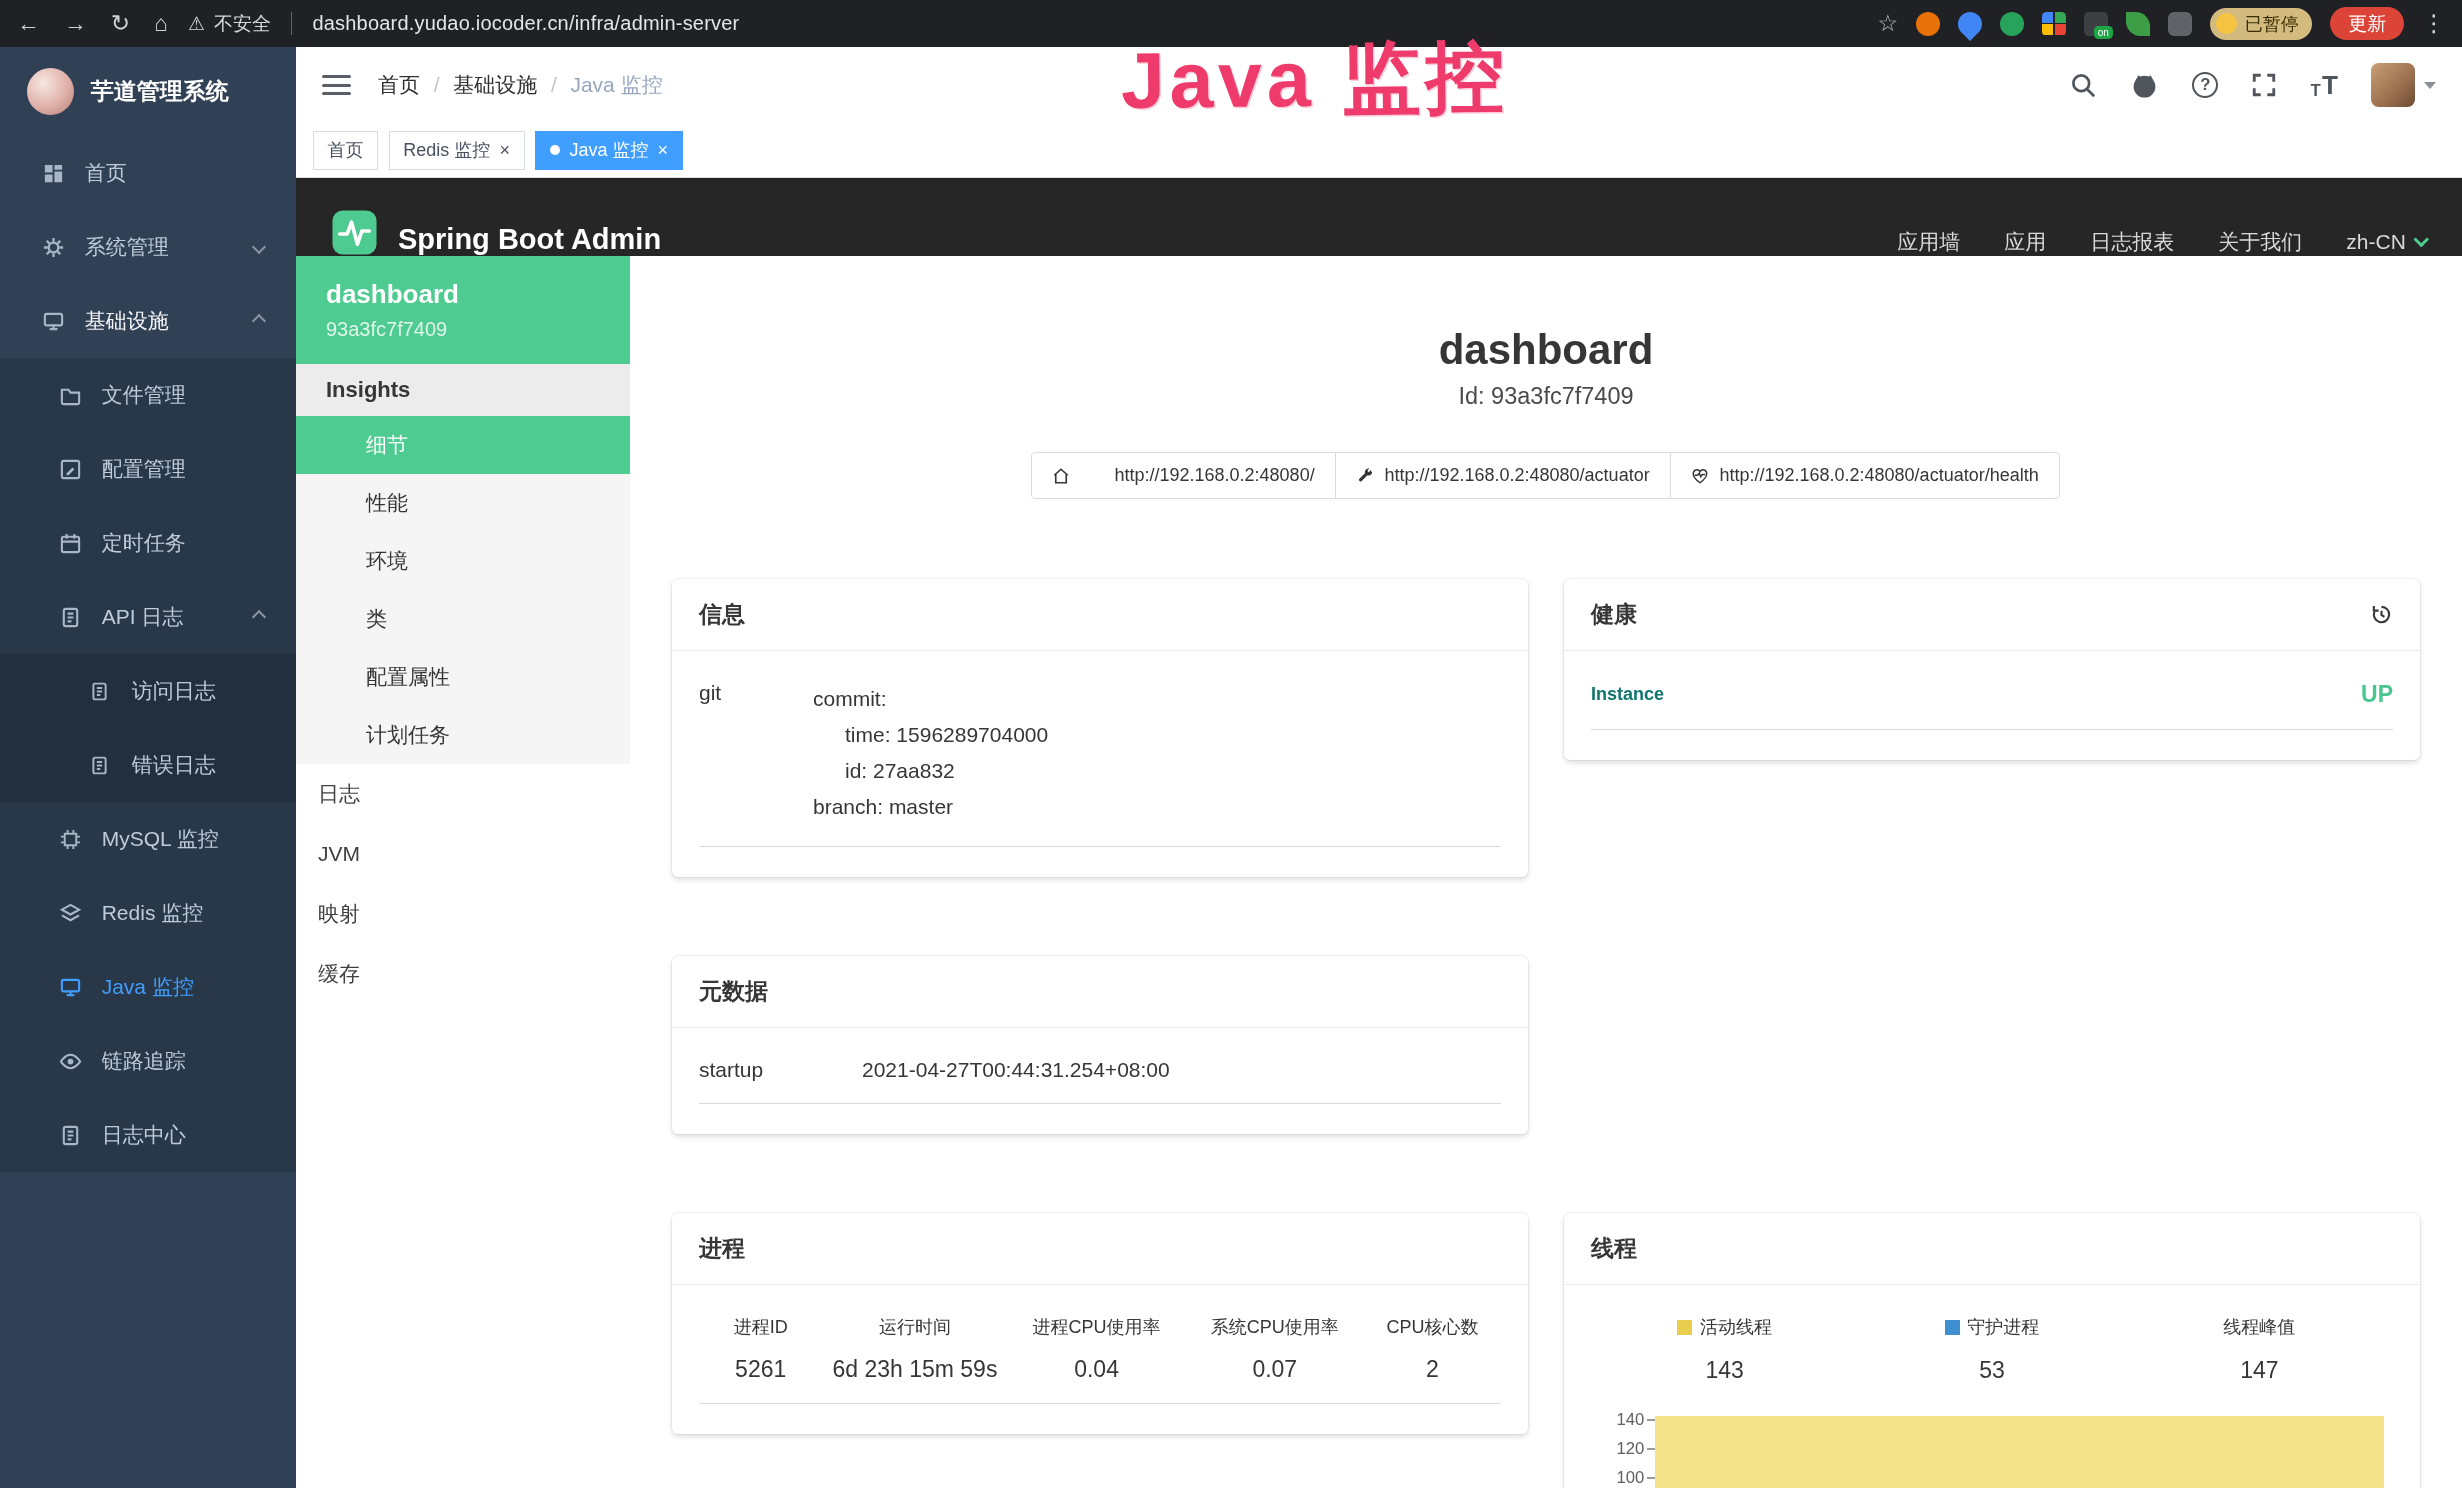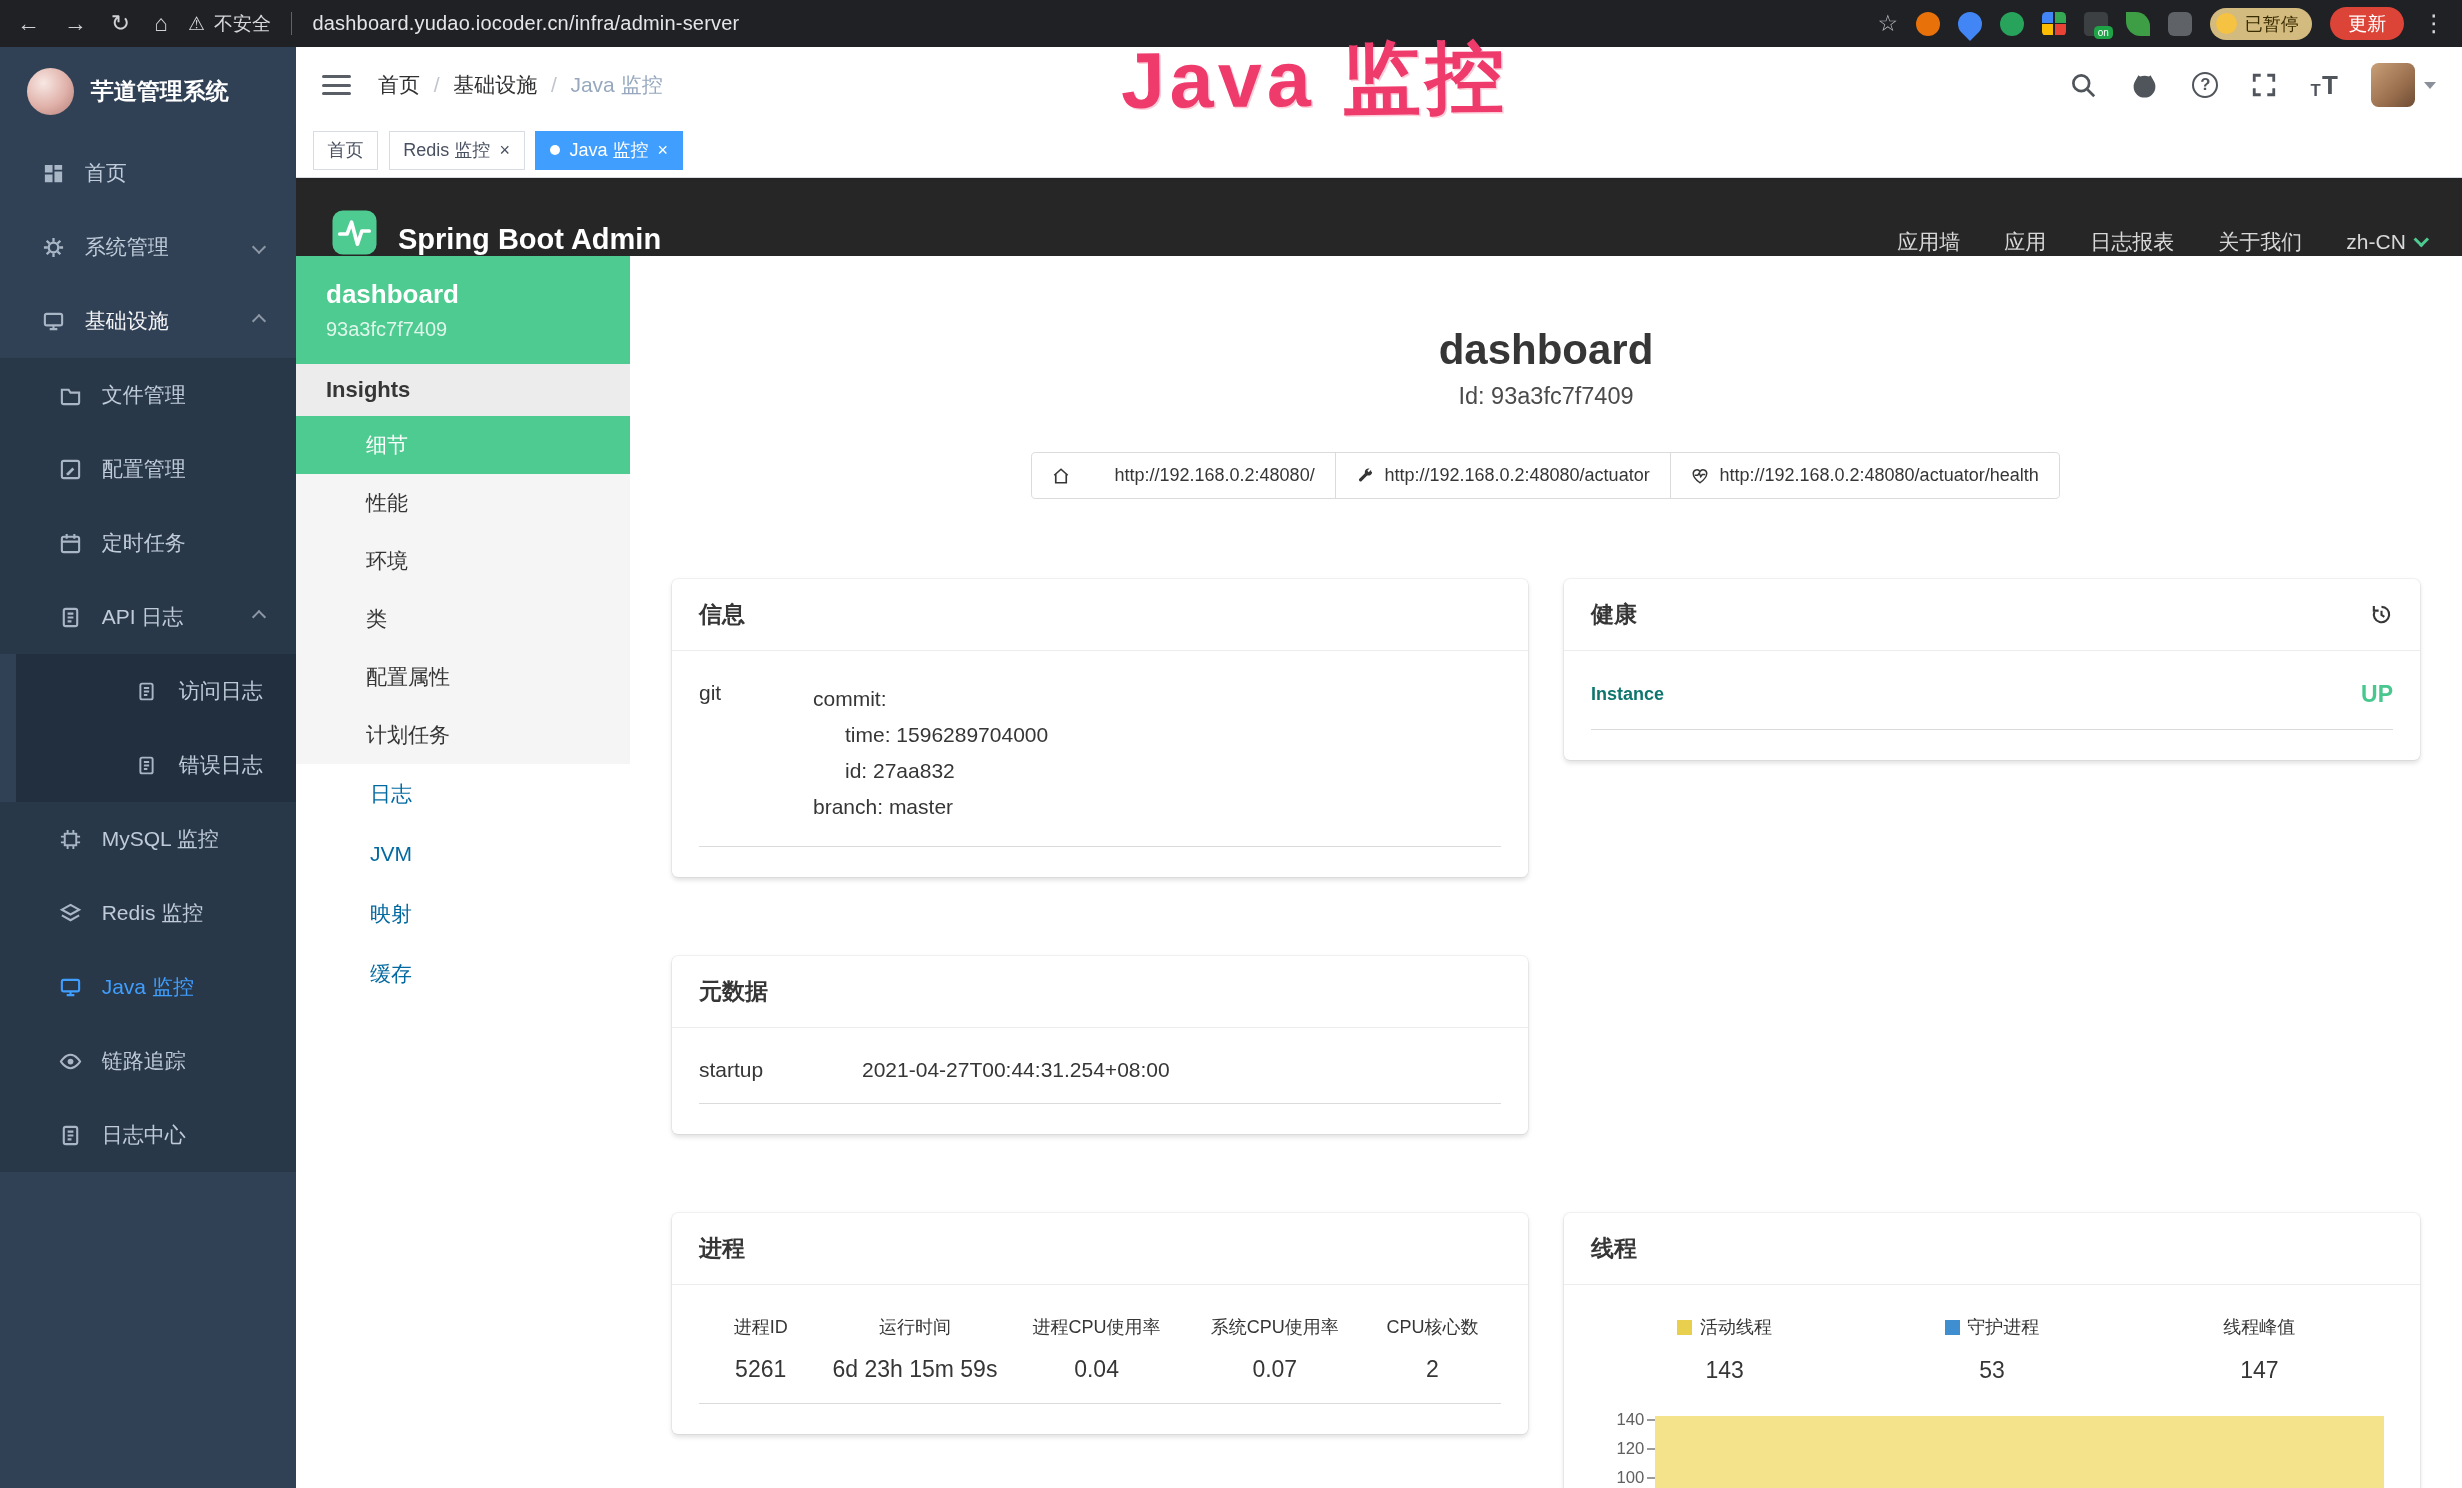--- a/index.html
+++ b/index.html
@@ -39,21 +39,21 @@
   .sidebar { position:absolute; left:0; top:47px; width:296px; bottom:0; background:#304156; }
   .logo-row { height:89px; display:flex; align-items:center; gap:16.7px; padding-left:27px; }
   .logo-img { width:47px; height:47px; border-radius:50%;
     background:radial-gradient(circle at 35% 32%, #f8e7e3, #dfb0a8 55%, #b07d75); }
   .app-title { color:#fff; font-size:23px; font-weight:bold; }
   .mi { height:74px; display:flex; align-items:center; gap:16.7px; color:#bfcbd9;
     font-size:21px; padding-right:32px; cursor:pointer; }
   .mi .ic { width:26px; flex:0 0 26px; color:#a9b6c6; }
   .l0 { padding-left:42px; }
   .l1 { padding-left:59px; background:#293848; }
-  .l2 { padding-left:120px; background:#222f3e;margin-left:16px; }
+  .l2 { padding-left:89px; background:#222f3e; }
   .mi.parent-on > .lbl { color:#f4f4f5; }
   .mi.on { color:#409eff; } .mi.on .ic { color:#409eff; }
   .chev { width:10px; height:10px; border-right:2.3px solid #8d97a5; border-bottom:2.3px solid #8d97a5;
     margin-left:auto; }
   .chev.down { transform:rotate(45deg); }
   .chev.up { transform:rotate(-135deg); }
 
   
   .hdr { position:absolute; left:296px; top:47px; right:0; height:76px; background:#fff;
     display:flex; align-items:center; padding:0 26px; z-index:5; }
@@ -98,22 +98,22 @@
   .sba-side { flex:0 0 334px; width:334px; background:#fff; }
   .inst { background:#4ecb90; padding:23px 30px; cursor:pointer; }
   .inst-name { color:#fff; font-size:26px; font-weight:bold; }
   .inst-id { color:rgba(255,255,255,.82); font-size:20px; margin-top:7.6px; }
   .insights-h { background:#ececec; height:52px; display:flex; align-items:center;
     padding:0 30px; font-size:22px; font-weight:bold; color:#363636; }
   .sgroup { background:#f5f5f5; }
   .sitem { height:58px; display:flex; align-items:center; padding-left:70px;
     font-size:21px; color:#363636; cursor:pointer; }
   .sitem.on { background:#4ecb90; color:#fff; }
-  .ritem { height:60px; display:flex; align-items:center; padding-left:62px;
-    font-size:21px; color:#0369a1; background:#fff; cursor:pointer;margin-left:12px; }
+  .ritem { height:60px; display:flex; align-items:center; padding-left:22px;
+    font-size:21px; color:#404040; background:#fff; cursor:pointer; }
 
   .sba-main { flex:1; overflow:hidden; padding-top:70px; }
   .d-title { text-align:center; font-size:42px; font-weight:bold; color:#363636; }
   .d-id { text-align:center; font-size:23.5px; color:#4a4a4a; margin-top:9px; }
   .links { display:flex; justify-content:center; margin-top:42px; }
   .lbtn { display:flex; align-items:center; gap:10.6px; height:47px; padding:0 20px;
     border:0.8px solid #dbdbdb; background:#fff; font-size:18px; color:#363636;
     margin-left:-0.8px; cursor:pointer; font-family:inherit; }
   .lbtn:first-child { border-radius:4.6px 0 0 4.6px;gap:44px; }
   .lbtn:last-child { border-radius:0 4.6px 4.6px 0;align-items:center; }

